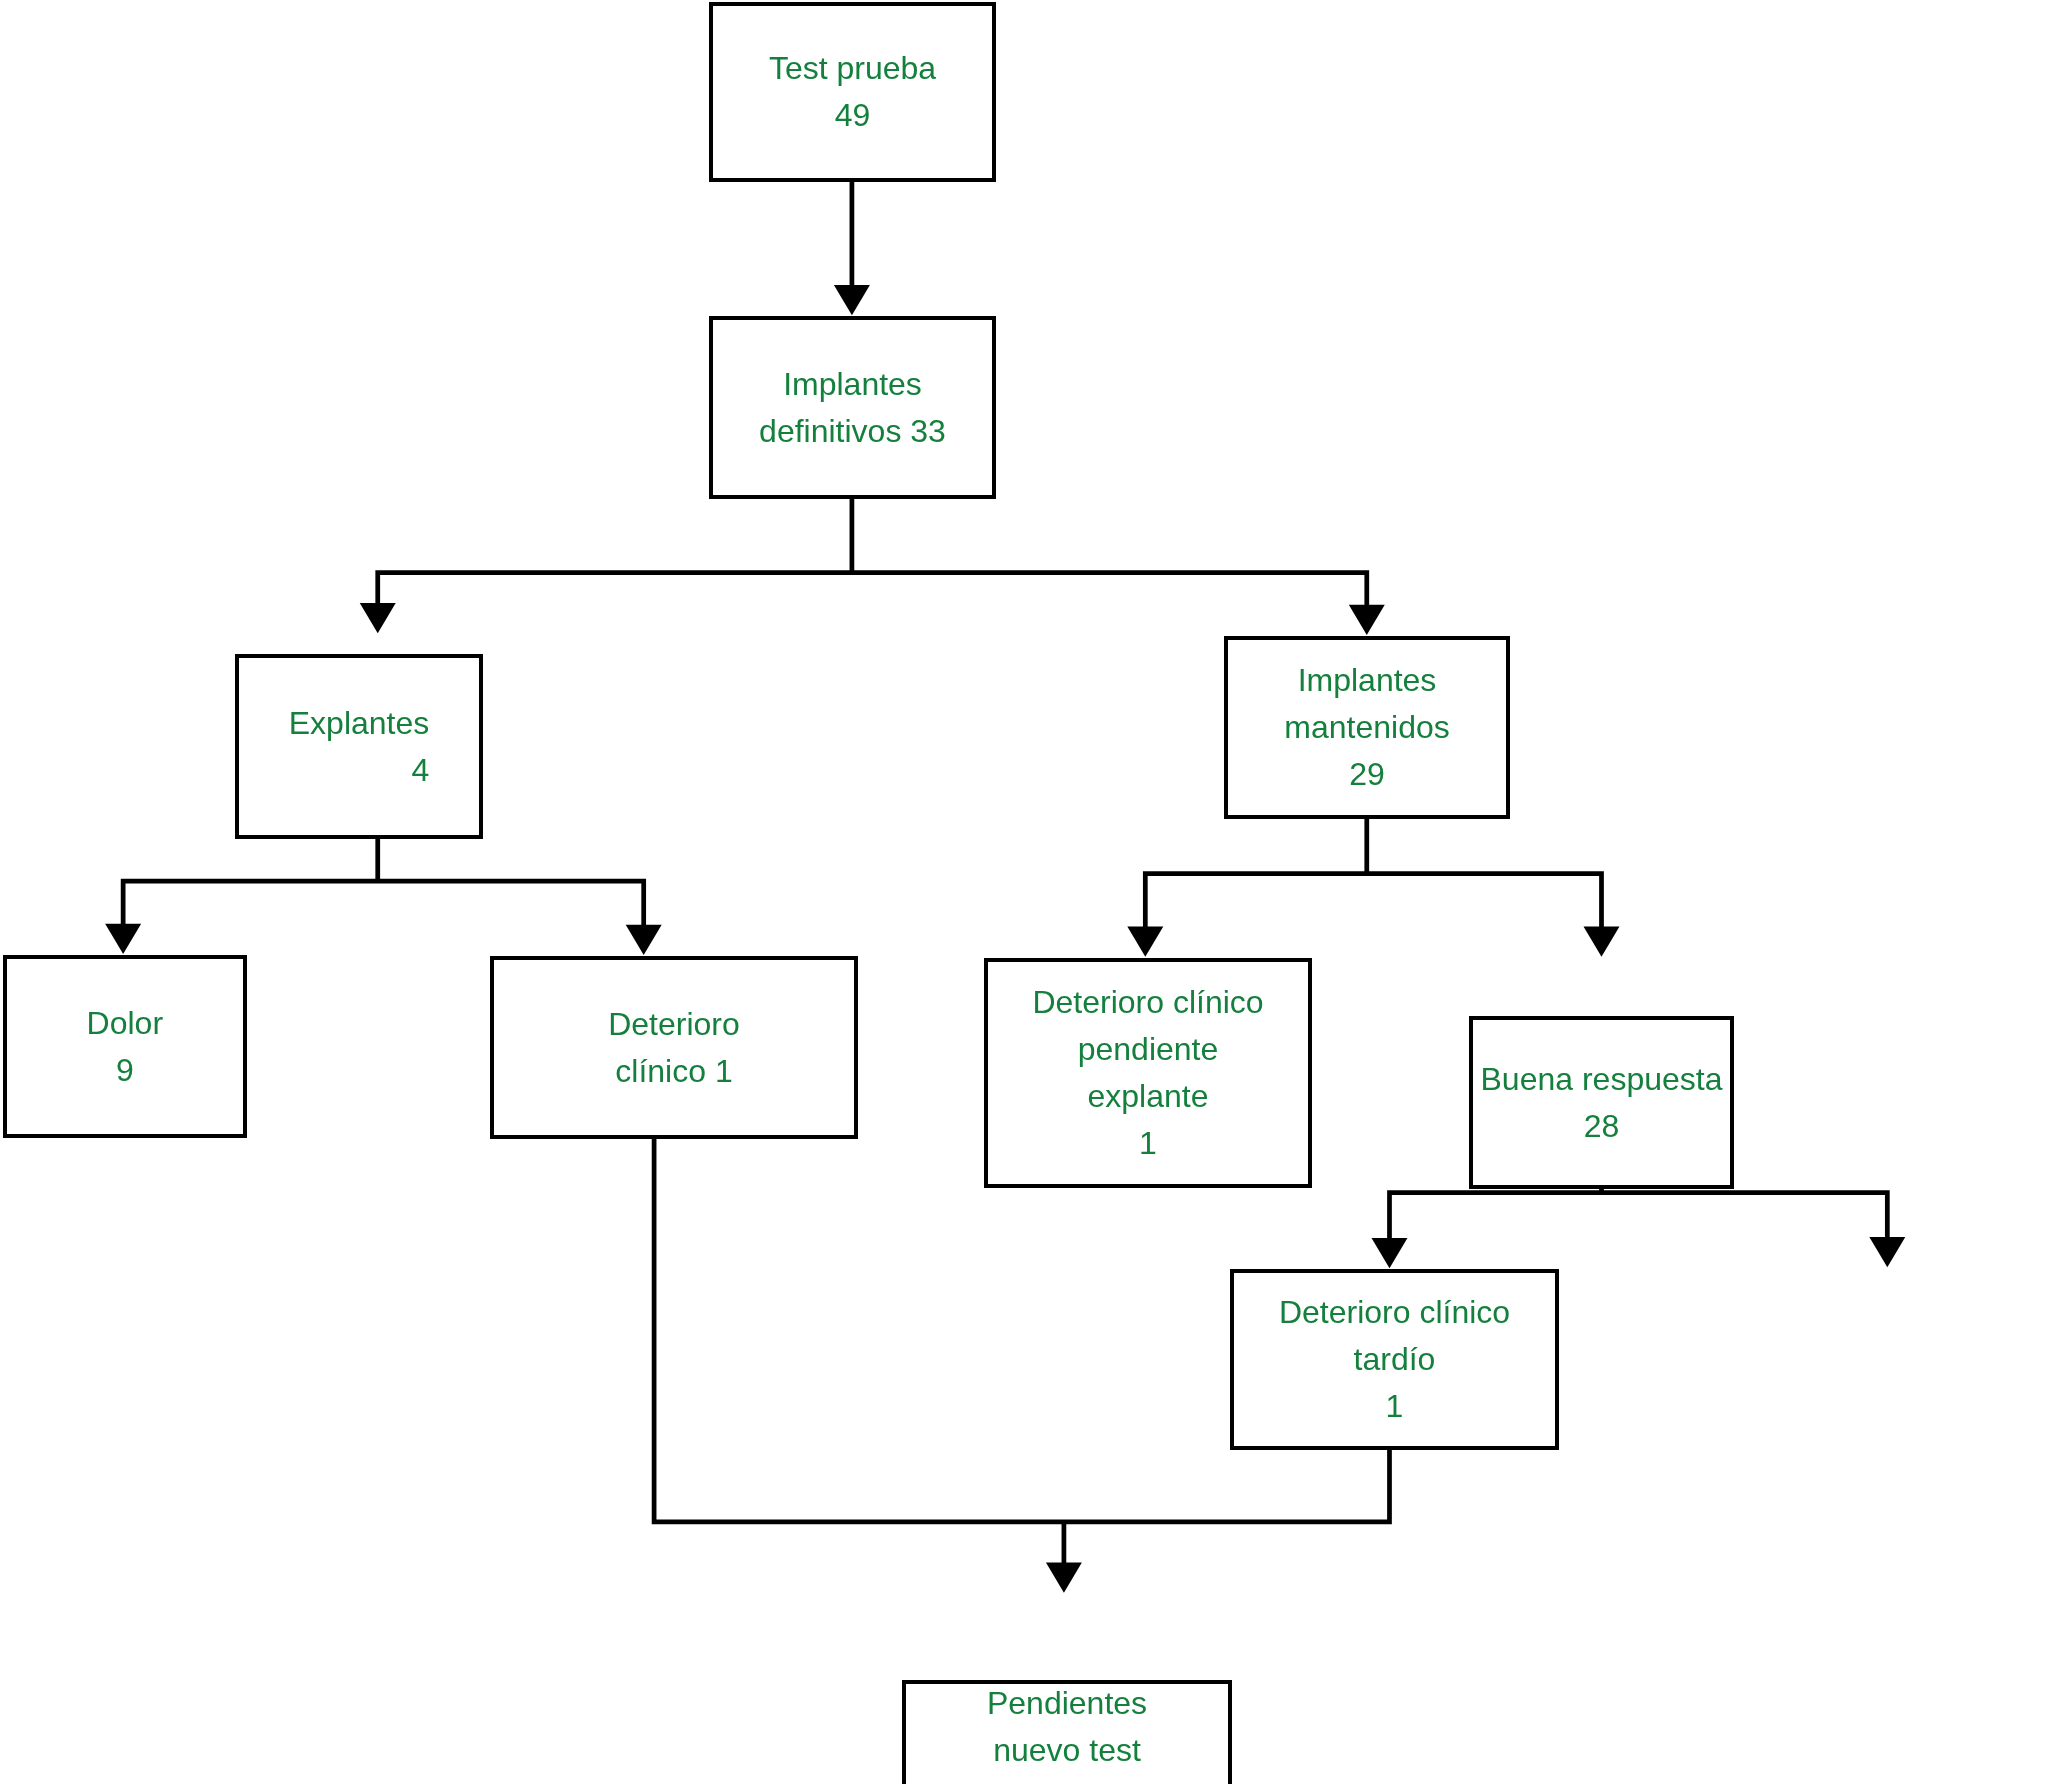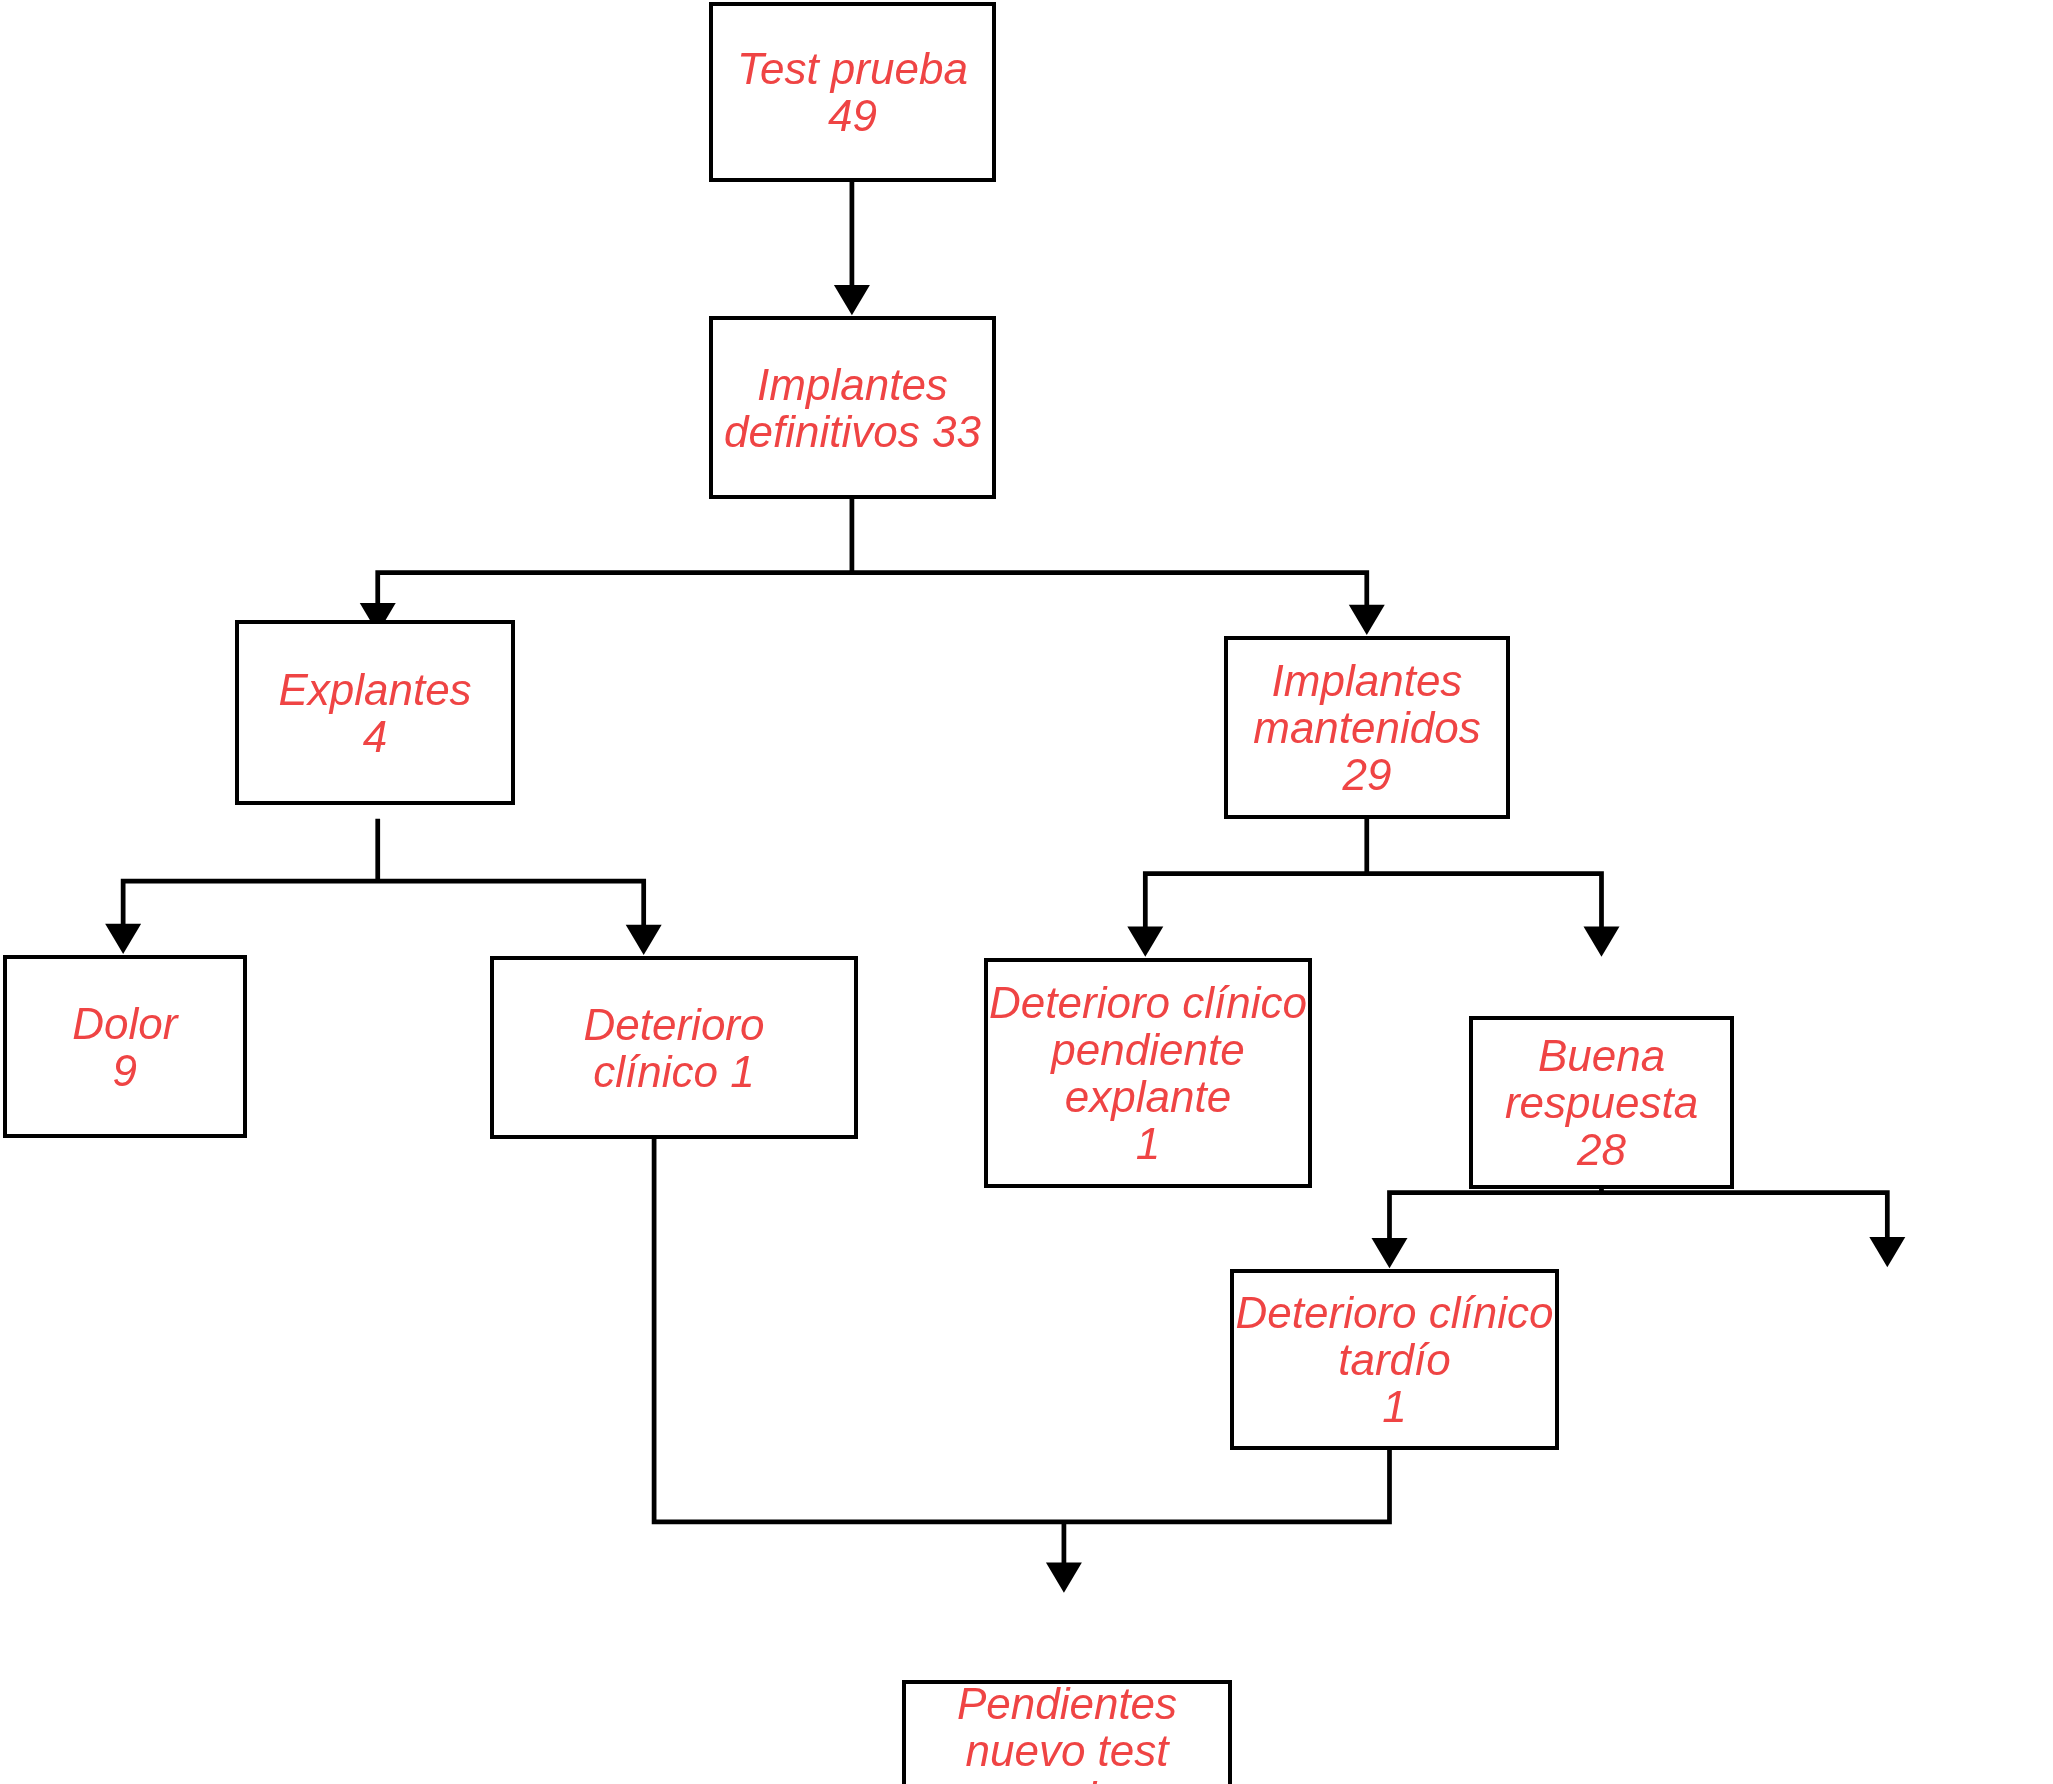--- a/index.html
+++ b/index.html
@@ -17,25 +17,24 @@
   .node {
     position: absolute;
     box-sizing: border-box;
     background: #ffffff;
     border: 4.7px solid #000000;
     display: flex;
     align-items: center;
     justify-content: center;
     text-align: center;
     font-family: "Liberation Sans", sans-serif;
-    font-size: 44px;
+    font-size: 32px;
     line-height: 47px;
-    color: #ef4444;
+    color: #15803d;
     white-space: pre-line;
-    font-style: italic;
   }
 </style>
 </head>
 <body>
 
 <div class="canvas">
 
   <svg class="connectors" width="2054" height="1785" viewBox="0 0 2170 1886" aria-hidden="true">
     <g stroke="#000000" stroke-width="5" fill="none">
       <path d="M900,192 L900,307"></path>
@@ -58,21 +57,21 @@
       <polygon points="1124,1683 1105,1651 1143,1651"></polygon>
     </g>
   </svg>
 
   <div class="node" style="left:709px; top:1.9px; width:287px; height:180px;">Test prueba
 49</div>
 
   <div class="node" style="left:709px; top:316px; width:287px; height:183px;">Implantes
 definitivos 33</div>
 
-  <div class="node" style="left:235px; top:620px; width:280px; height:185px;">Explantes
+  <div class="node" style="left:235px; top:654px; width:248px; height:185px;text-align:right;">Explantes
 4</div>
 
   <div class="node" style="left:1224px; top:636px; width:286px; height:183px;">Implantes
 mantenidos
 29</div>
 
   <div class="node" style="left:2.8px; top:955px; width:244px; height:183px;">Dolor
 9</div>
 
   <div class="node" style="left:490px; top:956px; width:368px; height:183px;">Deterioro

